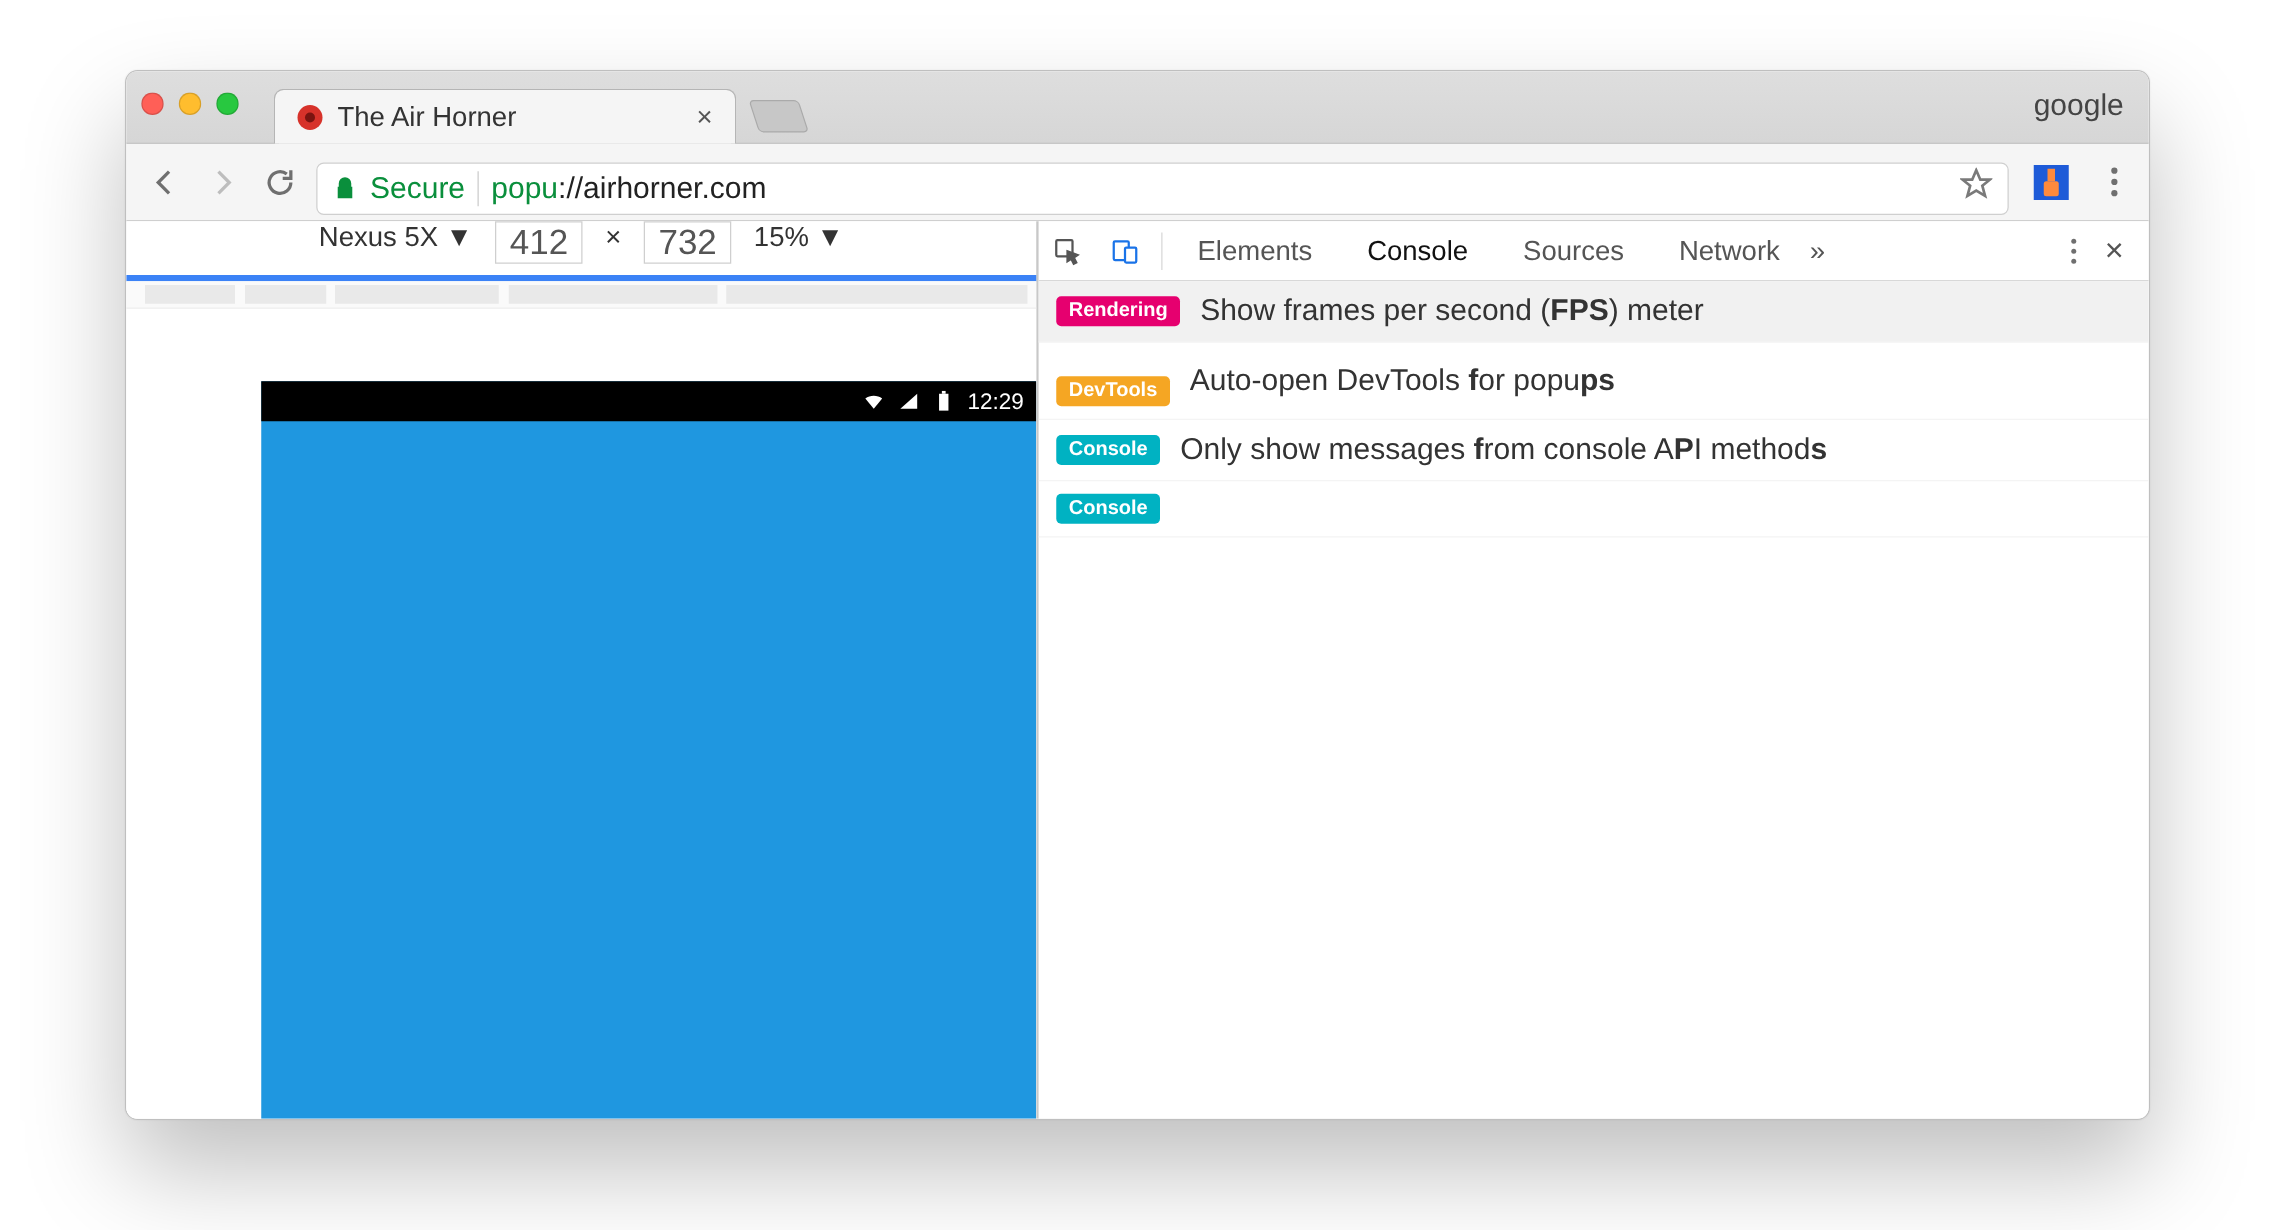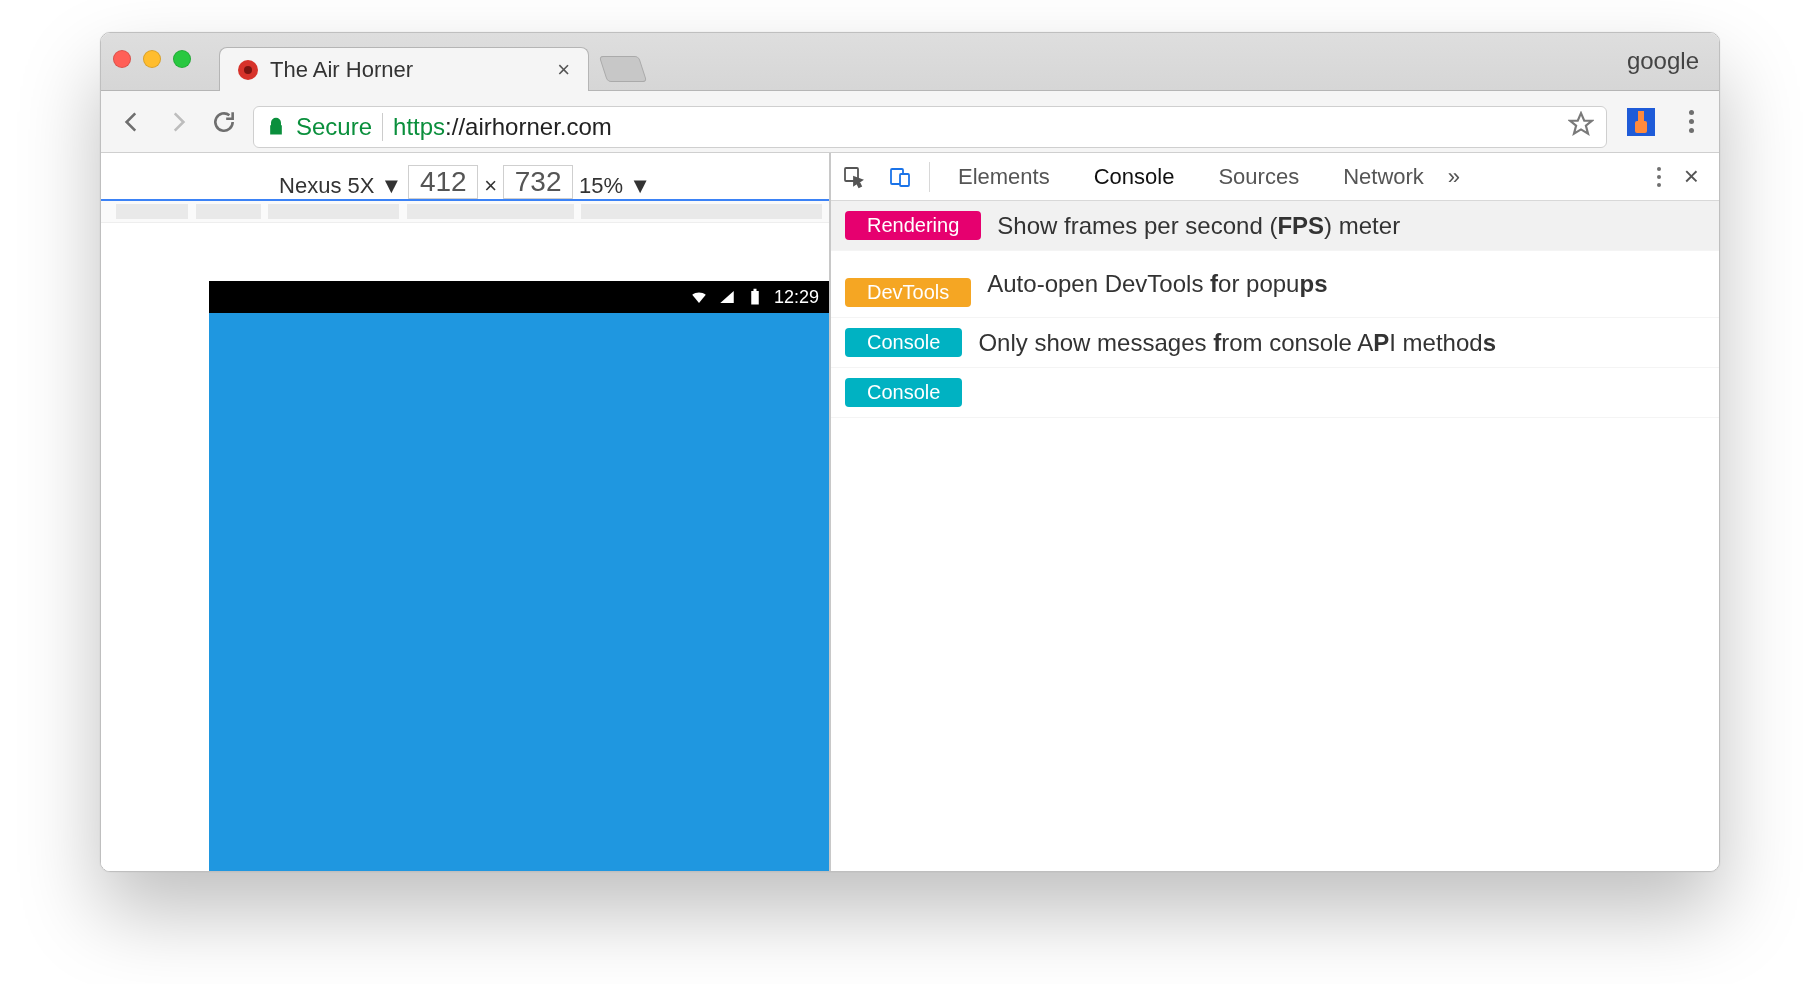--- a/index.html
+++ b/index.html
@@ -3,21 +3,21 @@
 <meta charset="utf-8">
 <style>
   * { box-sizing: border-box; margin: 0; padding: 0; }
   html, body { width: 1818px; height: 984px; background: #ffffff; font-family: -apple-system, "Helvetica Neue", Arial, sans-serif; }
   body { display: flex; align-items: center; justify-content: center; }
 
   .stage { position: relative; width: 1818px; height: 984px; }
 
   
   .window {
-    position: absolute; left: 100px; top: 32px; width: 1620px; height: 840px;
+    position: absolute; left: 100px; top: 56px; width: 1620px; height: 840px;
     background: #ffffff; border: 1px solid #bfbfbf; border-radius: 10px;
     box-shadow: 0 40px 80px rgba(0,0,0,0.25), 0 0 0 1px rgba(0,0,0,0.02);
     overflow: hidden;
     display: flex; flex-direction: column;
   }
 
   
   .tabstrip {
     height: 58px; background: linear-gradient(#dedede,#d6d6d6);
     border-bottom: 1px solid #b5b5b5;
@@ -64,22 +64,22 @@
   .ext-icon::after{content:"";position:absolute;left:8px;top:13px;width:12px;height:12px;background:#ff8a3c;border-radius:2px;}
   .kebab{ width:28px; display:flex; flex-direction:column; align-items:center; gap:4px; margin-left:10px;}
   .kebab span{width:5px;height:5px;background:#6f6f6f;border-radius:50%;}
 
   
   .content{ flex:1; display:flex; min-height:0;}
   .left-pane{ width:730px; border-right:2px solid #c8c8c8; display:flex; flex-direction:column; background:#fff;}
   .right-pane{ flex:1; display:flex; flex-direction:column; background:#fff;}
 
   
-  .device-bar{ height:48px; display:flex; align-items:flex-end; justify-content:center; gap:6px;
-    font-size:22px; color:#333; border-bottom:2px solid #3b82f6;}
+  .device-bar{ height:48px; display:flex; align-items:flex-start; justify-content:center; gap:18px;
+    font-size:22px; color:#333; border-bottom:5px solid #3b82f6;}
   .device-bar .sel{ display:flex; align-items:center; gap:6px; cursor:pointer;}
   .dim-input{ width:70px; height:34px; border:1px solid #cfcfcf; text-align:center; font-size:28px; color:#555; background:#fff;}
   .ruler{ height:22px; background:#fafafa; border-bottom:1px solid #eee; position:relative;}
   .ruler .seg{ position:absolute; top:3px; bottom:3px; background:#e9e9e9;}
 
   .device-stage{ flex:1; background:#fff; display:flex; justify-content:flex-end; padding-top:58px; overflow:hidden;}
   .device{ width:620px; height:1000px; background:#1f97e0;}
   .statusbar{ height:32px; background:#000; color:#fff; display:flex; align-items:center; justify-content:flex-end; gap:10px; padding:0 10px; font-size:18px;}
   .statusbar svg{width:18px;height:18px;fill:#fff;}
   .app-body{ position:relative; height:calc(100% - 32px); overflow:hidden;}
@@ -96,21 +96,21 @@
   .dt-right{ margin-left:auto; display:flex; align-items:center; padding-right:10px;}
   .dt-kebab{ width:30px; display:flex; flex-direction:column; align-items:center; gap:4px;}
   .dt-kebab span{width:4px;height:4px;background:#6f6f6f;border-radius:50%;}
   .dt-close{ font-size:26px; color:#555; padding:0 10px; cursor:pointer;}
 
   .cmd-input{ height:56px; border-bottom:1px solid #eee; display:flex; align-items:center;
     padding:0 16px; font-size:26px; color:#333; font-family:inherit;}
   .cmd-results{ }
   .cmd-row{ display:flex; align-items:center; gap:16px; padding:10px 14px; font-size:24px; color:#333; border-bottom:1px solid #f4f4f4;}
   .cmd-row.sel{ background:#f1f1f1;}
-  .badge{ color:#fff; font-size:20px; padding:3px 22px; border-radius:4px; font-weight:400;}
+  .badge{ color:#fff; font-size:16px; padding:3px 10px; border-radius:4px; font-weight:700;}
   .badge.rendering{ background:#e6006f;}
   .badge.devtools{ background:#f5a623;margin-top:17px;}
   .badge.console{ background:#00b2c2;}
   .cmd-text b{ font-weight:700;}
   .ellips{ white-space:nowrap; overflow:hidden; text-overflow:ellipsis;}
 </style>
 </head>
 <body>
 
 <div class="stage">
@@ -149,21 +149,21 @@
           </svg>
       </div>
       <div class="omnibox">
         <span class="lock">
           <svg viewBox="0 0 24 24">
               <path d="M6 10V7a6 6 0 0 1 12 0v3h1v11H5V10z"></path>
             </svg>
         </span>
         <span class="secure-label">Secure</span>
         <span>
-          <span class="url-scheme">https</span><span class="url-rest">://airhorner.com</span>
+          <span class="url-scheme">popu</span><span class="url-rest">://airhorner.com</span>
         </span>
         <span class="star">
           <svg viewBox="0 0 24 24">
               <polygon points="12 2 15 9 22 9 16.5 13.5 18.5 21 12 17 5.5 21 7.5 13.5 2 9 9 9"></polygon>
             </svg>
         </span>
       </div>
       <div class="ext-icon"></div>
       <div class="kebab">
           <span></span>

